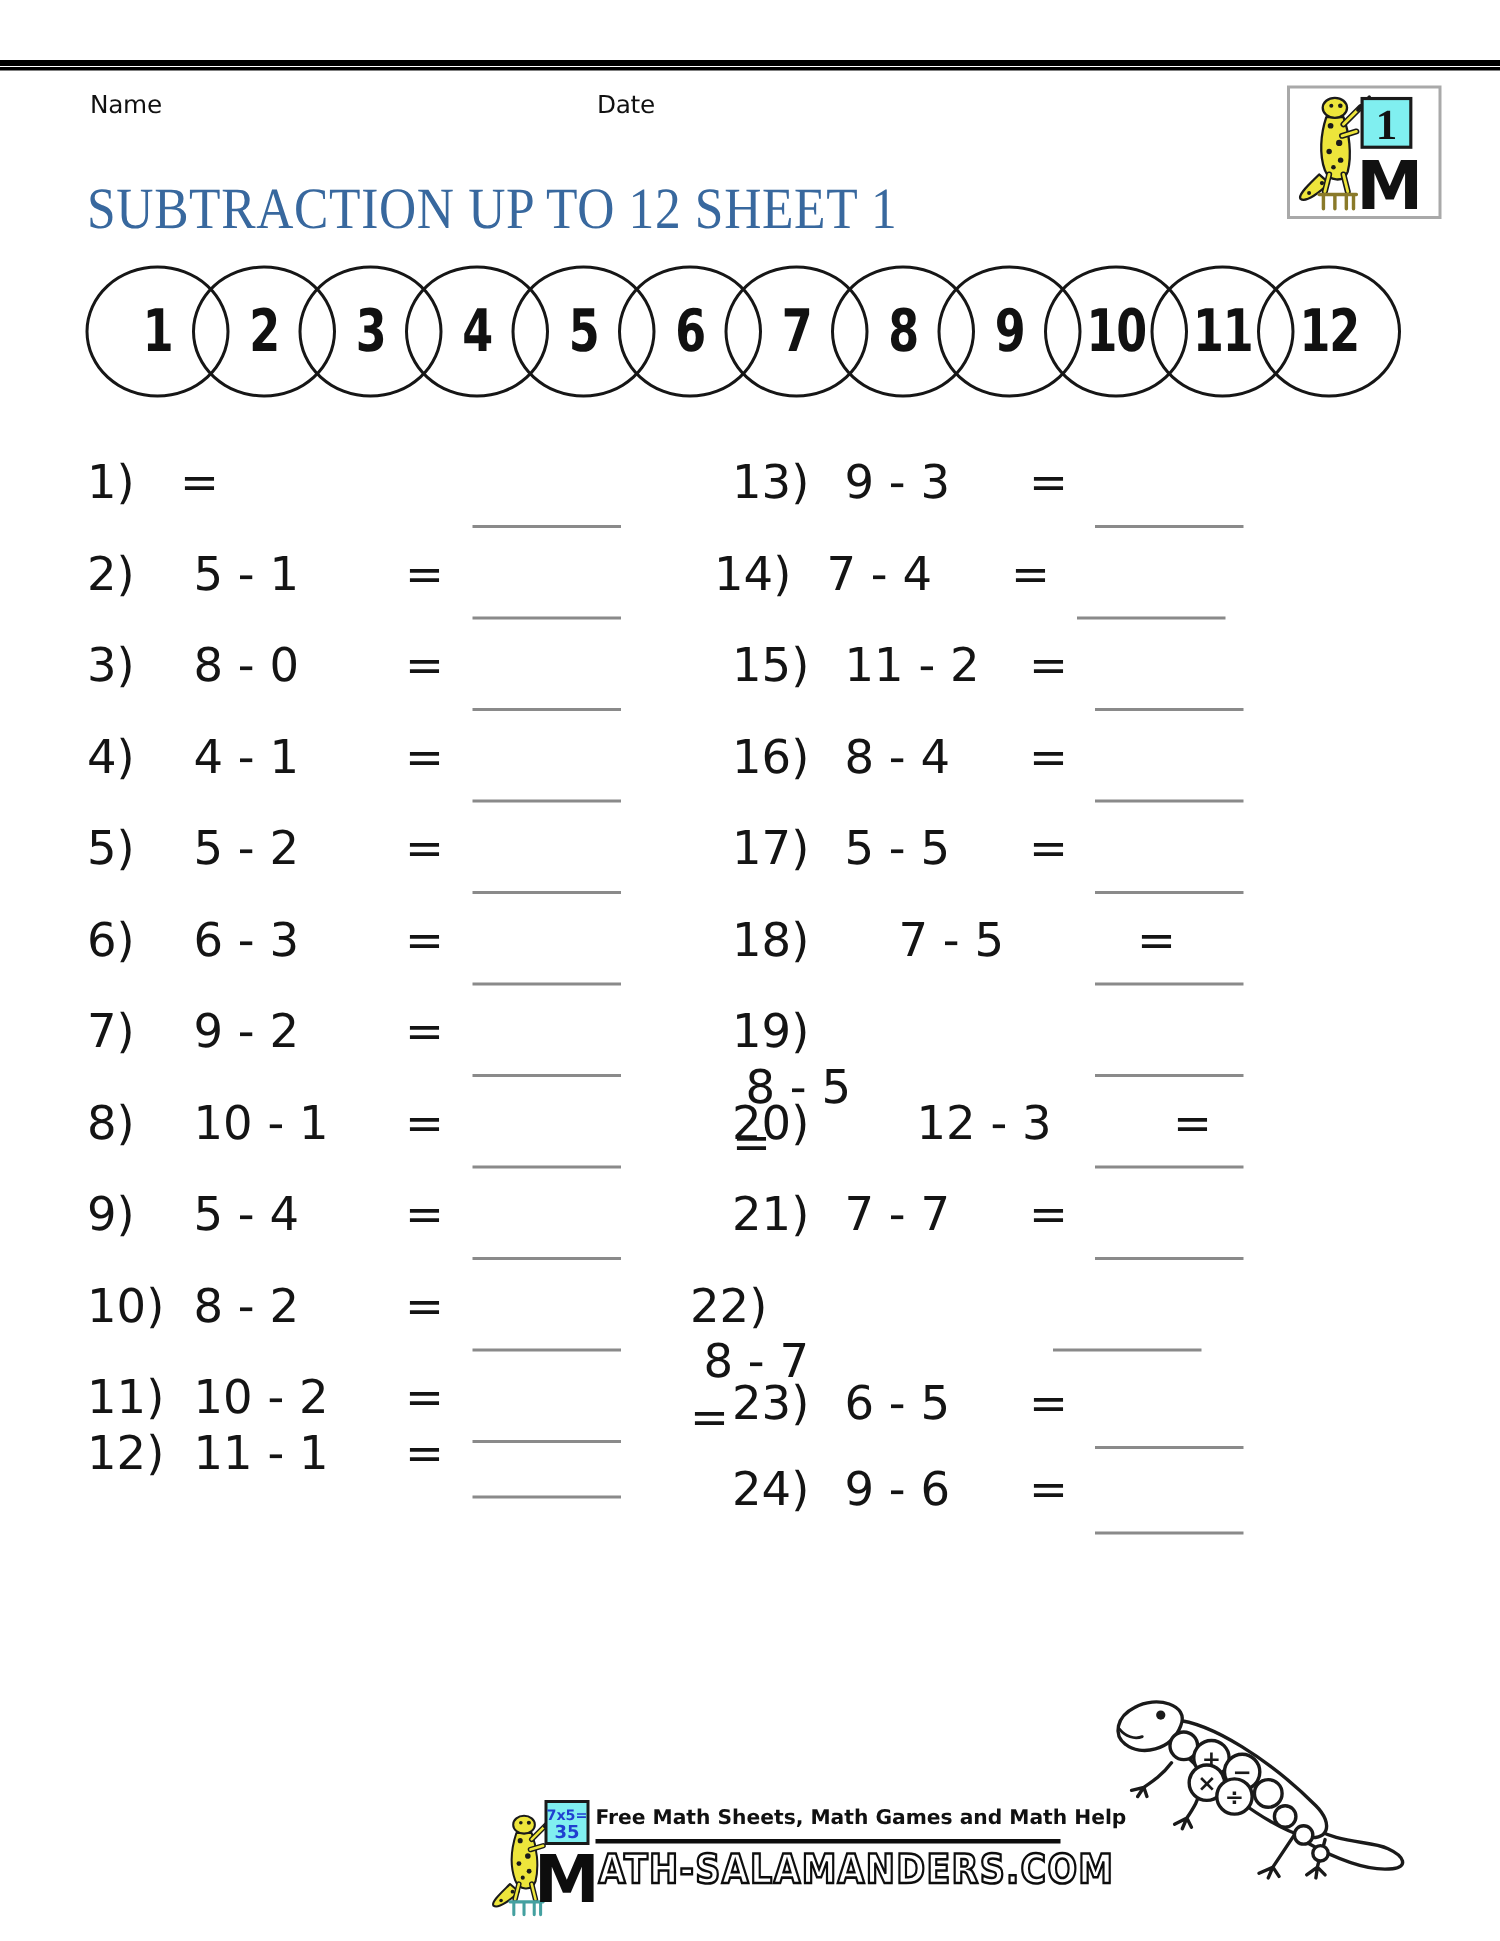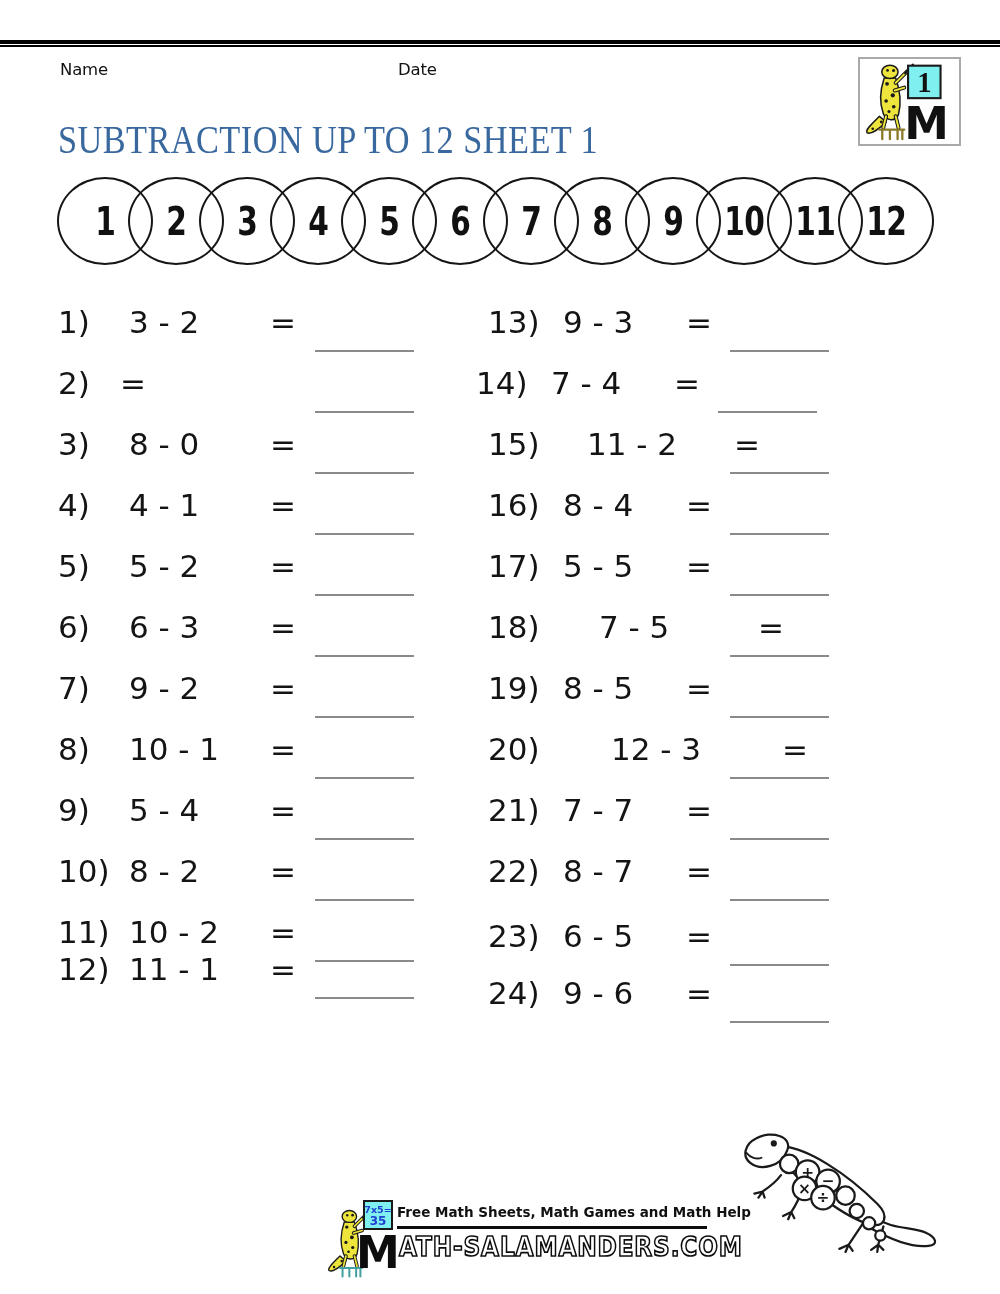--- a/index.html
+++ b/index.html
@@ -157,26 +157,26 @@
     <div class="circle">
         <span>11</span>
       </div>
     <div class="circle">
         <span>12</span>
       </div>
   </div>
 
   <div class="prob-row col-left" style="left:58px; top:304px;">
     <span class="plabel">1)</span>
-      <span class="pexpr">3 - 2</span>
       <span class="peq">=</span>
       <span class="ans-line"></span>
   </div>
   <div class="prob-row col-left" style="left:58px; top:365px;">
     <span class="plabel">2)</span>
+      <span class="pexpr">5 - 1</span>
       <span class="peq">=</span>
       <span class="ans-line"></span>
   </div>
   <div class="prob-row col-left" style="left:58px; top:426px;">
     <span class="plabel">3)</span>
       <span class="pexpr">8 - 0</span>
       <span class="peq">=</span>
       <span class="ans-line"></span>
   </div>
   <div class="prob-row col-left" style="left:58px; top:487px;">
@@ -239,21 +239,21 @@
       <span class="pexpr">9 - 3</span>
       <span class="peq">=</span>
       <span class="ans-line"></span>
   </div>
   <div class="prob-row col-right" style="left:476px; top:365px;">
     <span class="plabel">14)</span>
       <span class="pexpr">7 - 4</span>
       <span class="peq">=</span>
       <span class="ans-line"></span>
   </div>
-  <div class="prob-row col-right" style="left:488px; top:426px;gap:24px;">
+  <div class="prob-row col-right" style="left:488px; top:426px;">
     <span class="plabel">15)</span>
       <span class="pexpr">11 - 2</span>
       <span class="peq">=</span>
       <span class="ans-line"></span>
   </div>
   <div class="prob-row col-right" style="left:488px; top:487px;">
     <span class="plabel">16)</span>
       <span class="pexpr">8 - 4</span>
       <span class="peq">=</span>
       <span class="ans-line"></span>
@@ -263,39 +263,39 @@
       <span class="pexpr">5 - 5</span>
       <span class="peq">=</span>
       <span class="ans-line"></span>
   </div>
   <div class="prob-row col-right" style="left:488px; top:609px;gap:36px;">
     <span class="plabel">18)</span>
       <span class="pexpr">7 - 5</span>
       <span class="peq">=</span>
       <span class="ans-line"></span>
   </div>
-  <div class="prob-row col-right" style="left:488px; top:670px;">
+  <div class="prob-row col-right" style="left:488px; top:670px;flex-direction:column;">
     <span class="plabel">19)</span>
       <span class="pexpr">8 - 5</span>
       <span class="peq">=</span>
       <span class="ans-line"></span>
   </div>
   <div class="prob-row col-right" style="left:488px; top:731px;gap:48px;">
     <span class="plabel">20)</span>
       <span class="pexpr">12 - 3</span>
       <span class="peq">=</span>
       <span class="ans-line"></span>
   </div>
   <div class="prob-row col-right" style="left:488px; top:792px;">
     <span class="plabel">21)</span>
       <span class="pexpr">7 - 7</span>
       <span class="peq">=</span>
       <span class="ans-line"></span>
   </div>
-  <div class="prob-row col-right" style="left:488px; top:853px;">
+  <div class="prob-row col-right" style="left:460px; top:853px;flex-direction:column;">
     <span class="plabel">22)</span>
       <span class="pexpr">8 - 7</span>
       <span class="peq">=</span>
       <span class="ans-line"></span>
   </div>
   <div class="prob-row col-right" style="left:488px; top:918px;">
     <span class="plabel">23)</span>
       <span class="pexpr">6 - 5</span>
       <span class="peq">=</span>
       <span class="ans-line"></span>

